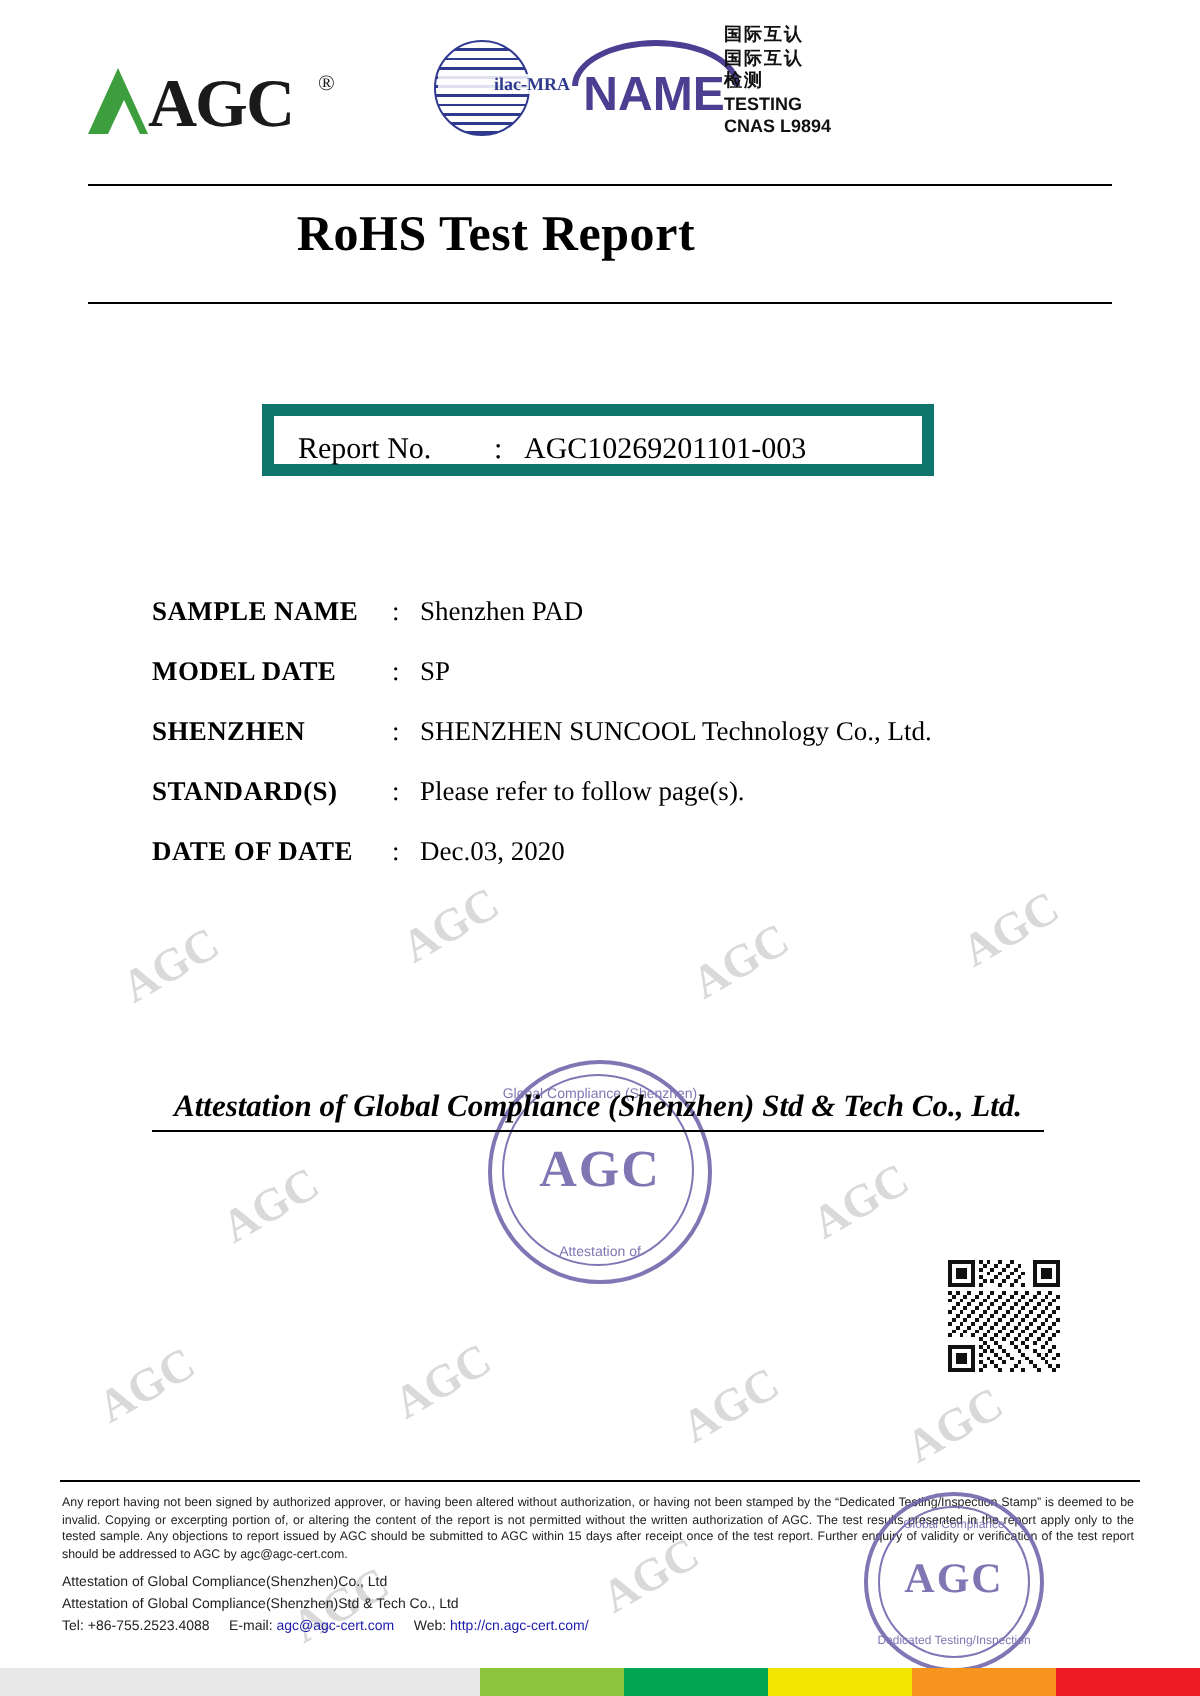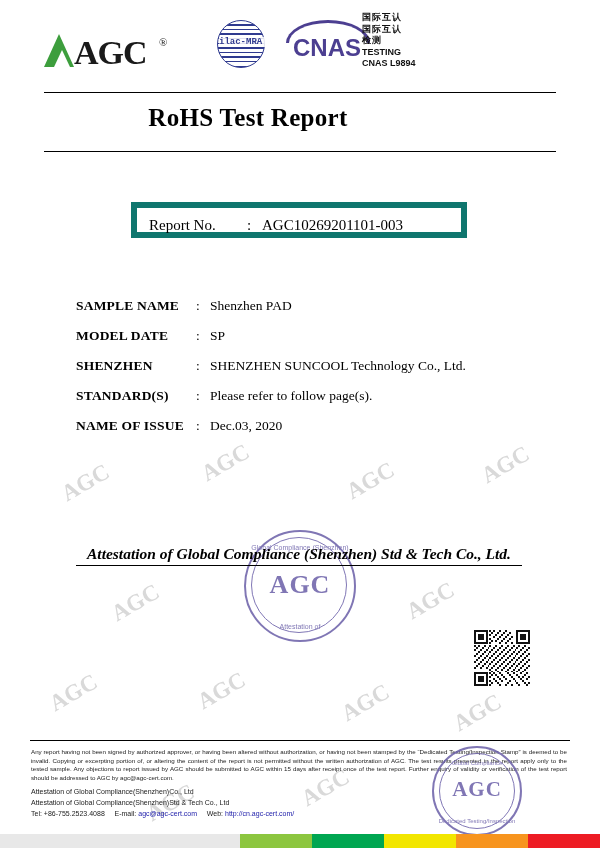--- a/index.html
+++ b/index.html
@@ -73,22 +73,22 @@
     width: 46px; height: 46px;
     border-radius: 50%;
     border: 1.5px solid #2f3a8f;
     background:
       repeating-linear-gradient(0deg, #2f3a8f 0px, #2f3a8f 1.4px, #ffffff 1.4px, #ffffff 4.6px);
   }
   .ilac .label {
     position: absolute;
     left: 4px; top: 19px;
     width: 66px;
-    text-align: left;
-    font-family: Liberation Mono, monospace;
+    text-align: right;
+    font-family: Liberation Serif, serif;
     font-size: 9px;
     font-weight: bold;
     color: #2f3a8f;
     background: rgba(255,255,255,0.85);
   }
 
   .cnas {
     position: absolute;
     left: 282px; top: 14px;
     width: 90px; height: 58px;
@@ -322,21 +322,21 @@
       <div class="reg">®</div>
     </div>
 
     <div class="ilac">
       <div class="ring"></div>
       <div class="label">ilac-MRA</div>
     </div>
 
     <div class="cnas">
       <div class="swoosh"></div>
-      <div class="name">CNAS</div>
+      <div class="name">NAME</div>
     </div>
 
     <div class="cnas-text">
       <div class="cn">国际互认</div>
       <div class="cn">国际互认</div>
       <div class="cn">检测</div>
       <div>TESTING</div>
       <div>CNAS L9894</div>
     </div>
   </div>
@@ -366,21 +366,21 @@
       <span class="k">SHENZHEN</span>
       <span class="c">:</span>
       <span class="v">SHENZHEN  SUNCOOL  Technology Co., Ltd.</span>
     </div>
     <div class="field-row">
       <span class="k">STANDARD(S)</span>
       <span class="c">:</span>
       <span class="v">Please refer to follow page(s).</span>
     </div>
     <div class="field-row">
-      <span class="k">NAME OF ISSUE</span>
+      <span class="k">DATE OF DATE</span>
       <span class="c">:</span>
       <span class="v">Dec.03, 2020</span>
     </div>
   </div>
 
   <div class="wm" style="left:60px;  top:470px;">AGC</div>
   <div class="wm" style="left:200px; top:450px;">AGC</div>
   <div class="wm" style="left:345px; top:468px;">AGC</div>
   <div class="wm" style="left:480px; top:452px;">AGC</div>
   <div class="wm" style="left:110px; top:590px;">AGC</div>

